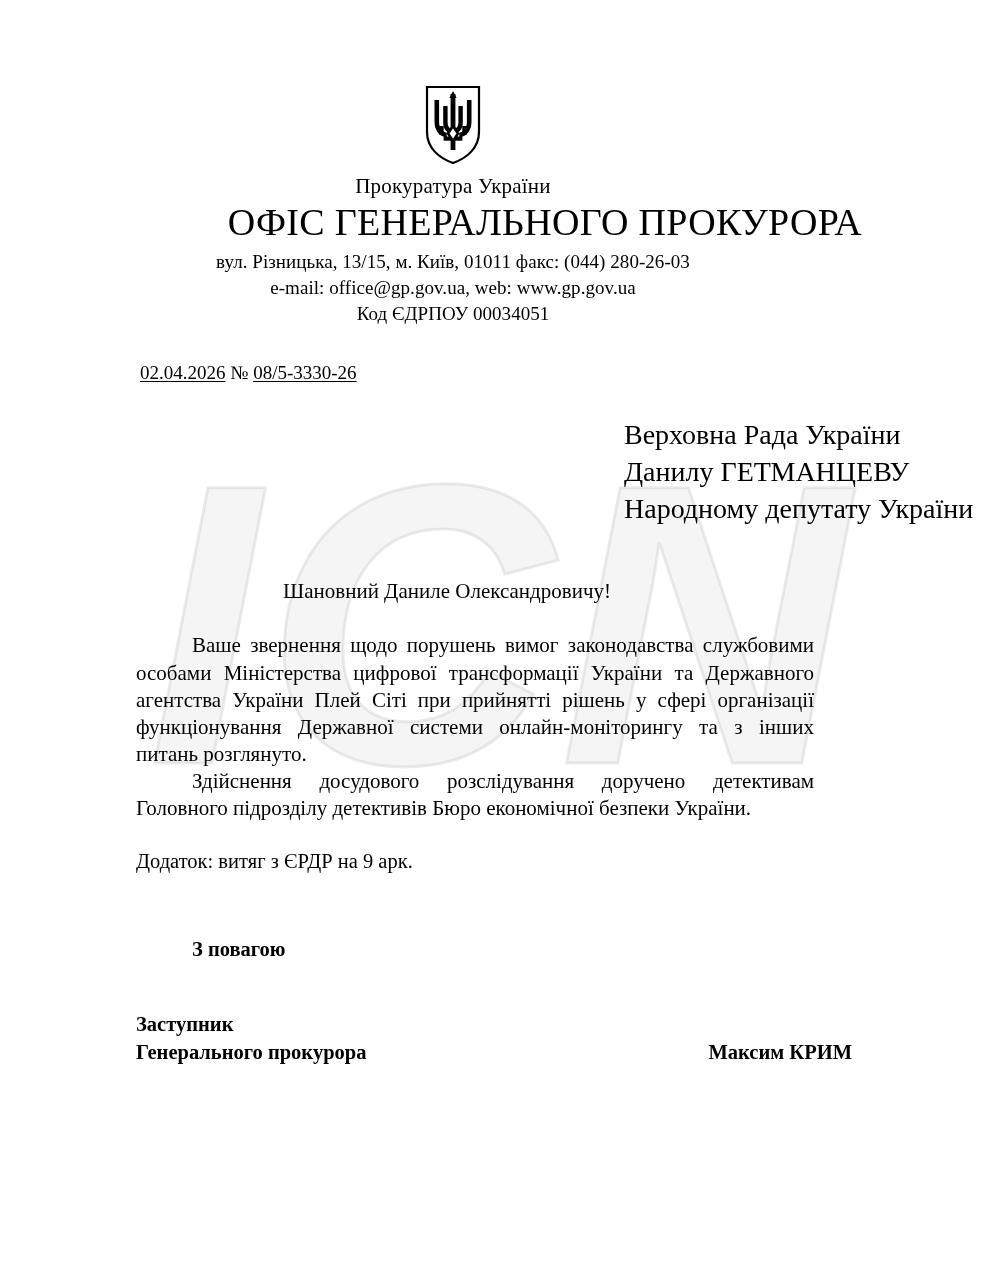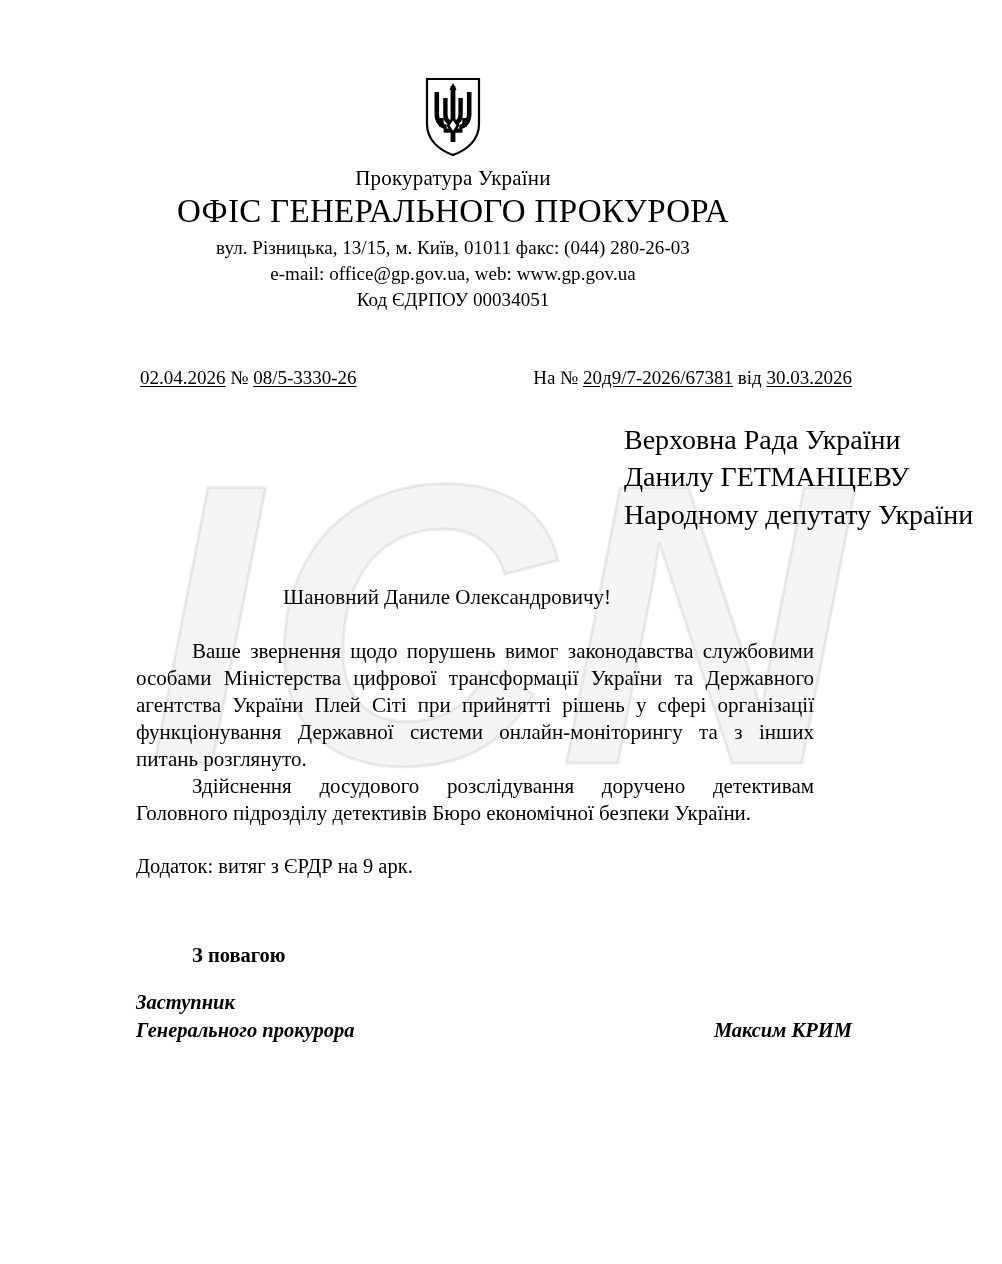--- a/index.html
+++ b/index.html
@@ -43,57 +43,58 @@
     font-style: italic;
     user-select: none;
   }
 
   
   .page {
     position: relative;
     z-index: 2;
     width: 906px;
     height: 1264px;
-    padding: 0 44px;
+    padding: 8px 44px;
   }
 
   
   .letterhead {
     text-align: center;
     padding-top: 78px;
   }
   .emblem {
     width: 56px;
     height: 78px;
     margin: 0 auto 10px auto;
     display: block;
   }
   .org-sub {
     font-size: 21px;
     line-height: 1.15;
     margin-bottom: 3px;
     letter-spacing: 0.2px;
   }
   .org-main {
-    font-size: 33px;
+    font-size: 38px;
     line-height: 1.12;
     letter-spacing: 0.3px;
     margin-bottom: 5px;
     white-space: nowrap;
+    text-align: right;
   }
   .org-contact {
     font-size: 19px;
     line-height: 1.37;
     letter-spacing: 0.05px;
   }
 
   
   .refline {
     position: relative;
-    margin-top: 52px;
+    margin-top: 33px;
     height: 26px;
     font-size: 19px;
     line-height: 26px;
   }
   .ref-left {
     position: absolute;
     left: 96px;
     top: 0;
     white-space: nowrap;
   }
@@ -147,26 +148,25 @@
 
   
   .regards {
     margin-top: 64px;
     padding-left: 148px;
     font-weight: 700;
     font-size: 20.5px;
   }
   .sign-block {
     position: relative;
-    margin-top: 22px;
+    margin-top: 50px;
     padding: 0 40px 0 92px;
     font-weight: 700;
     font-size: 20.5px;
     line-height: 1.35;
-    font-style: italic;
   }
   .sign-title { white-space: pre-line; }
   .sign-name {
     position: absolute;
     right: 10px;
     bottom: 0;
     white-space: nowrap;
   }
 </style>
 </head>
@@ -212,26 +212,20 @@
     <div class="org-contact">e-mail: office@gp.gov.ua, web: www.gp.gov.ua</div>
     <div class="org-contact">Код ЄДРПОУ 00034051</div>
   </header>
 
   <div class="refline">
     <div class="ref-left">
       <span class="u">02.04.2026</span>
       <span>№</span>
       <span class="u">08/5-3330-26</span>
     </div>
-    <div class="ref-right">
-      <span>На №</span>
-      <span class="u">20д9/7-2026/67381</span>
-      <span>від</span>
-      <span class="u">30.03.2026</span>
-    </div>
   </div>
 
   <div class="addressee">
     <div>Верховна Рада України</div>
     <div>Данилу ГЕТМАНЦЕВУ</div>
     <div>Народному депутату України</div>
   </div>
 
   <div class="salutation">Шановний Даниле Олександровичу!</div>
 

